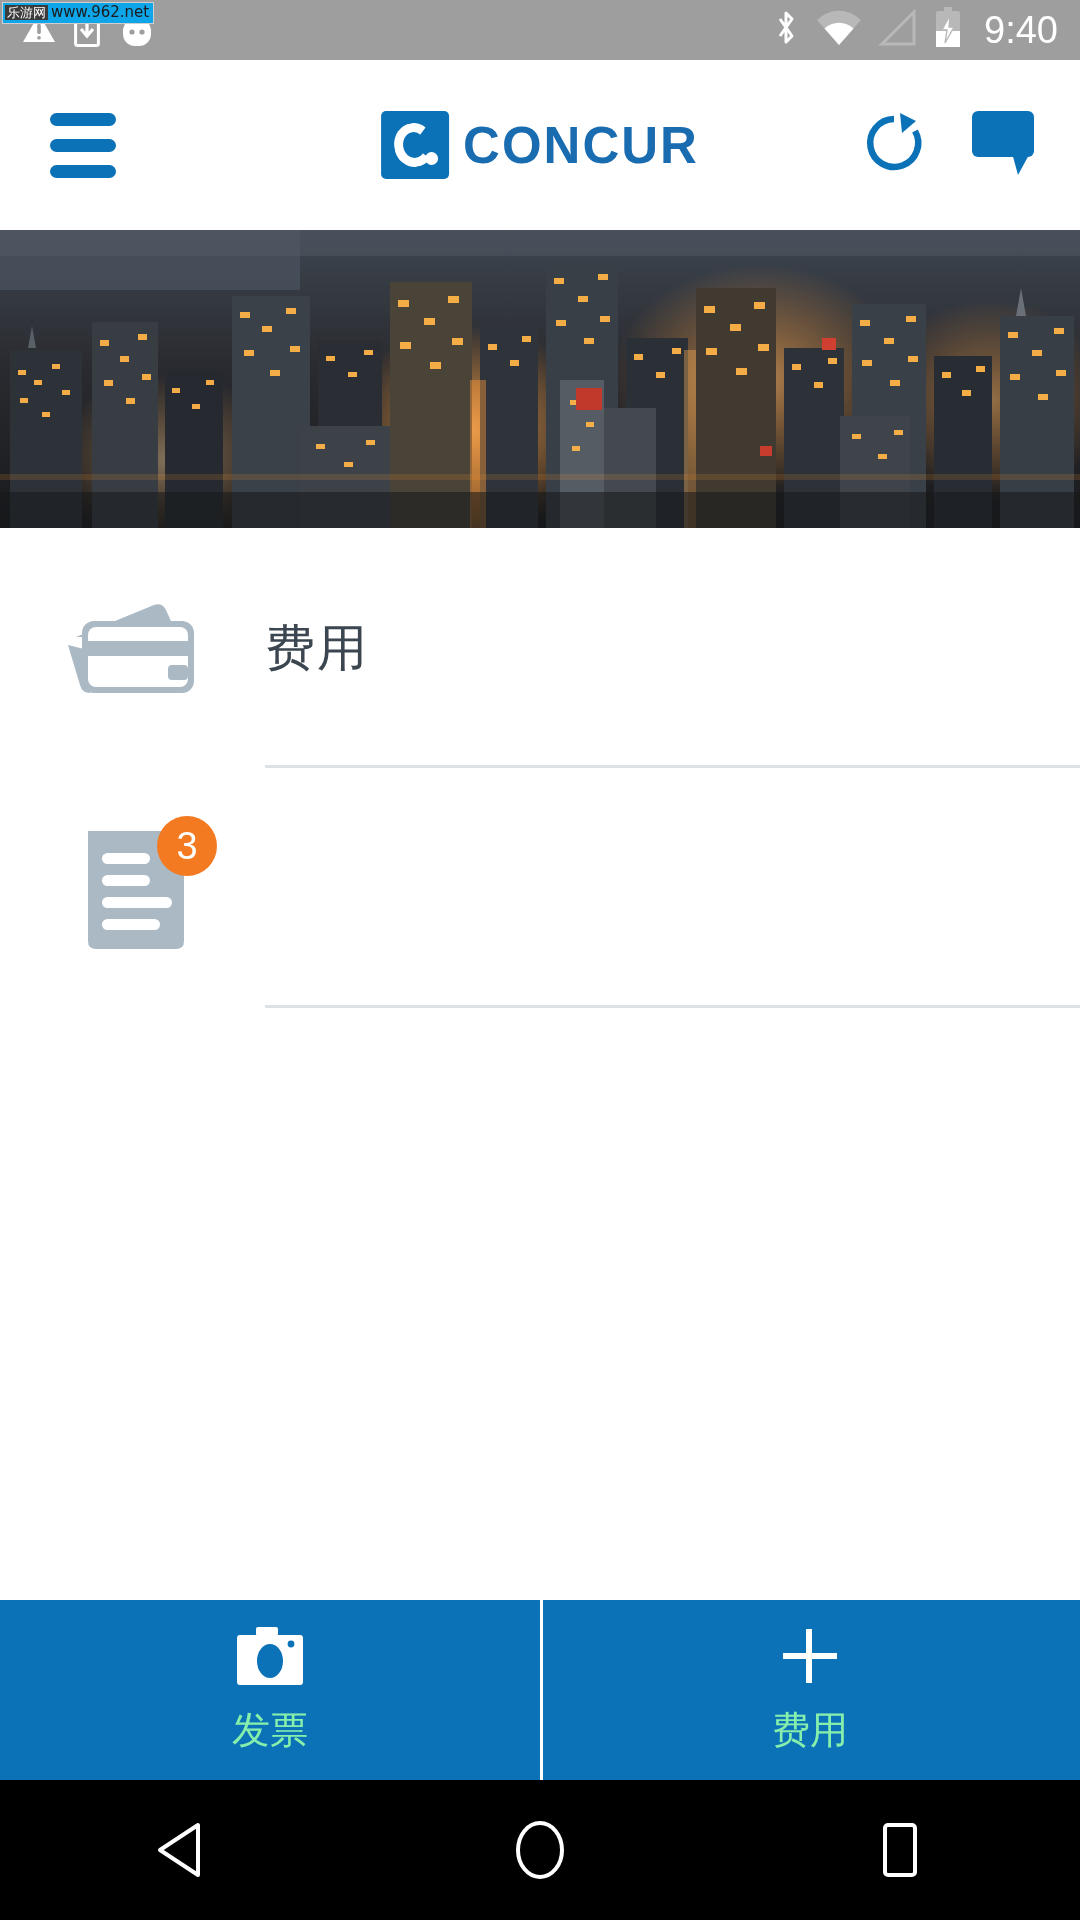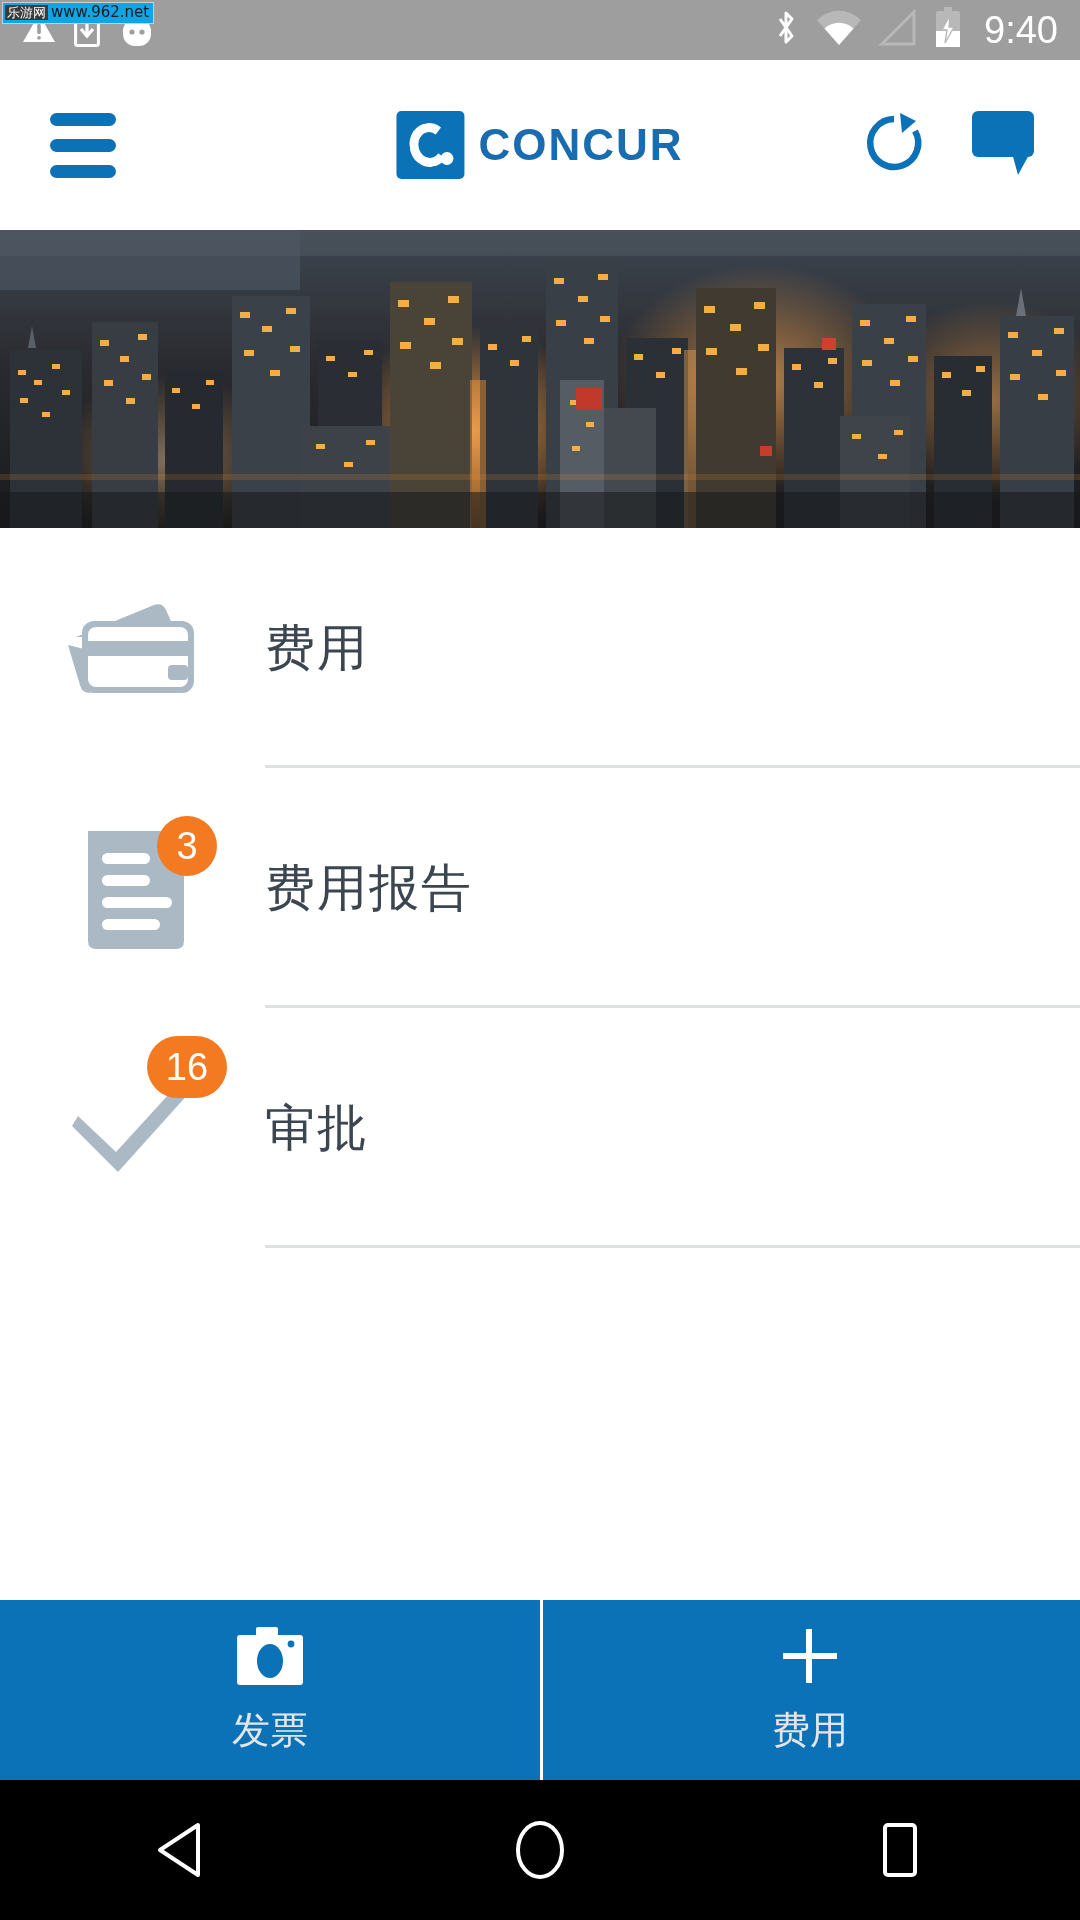--- a/index.html
+++ b/index.html
@@ -52,21 +52,21 @@
     position:absolute; left:13px; top:12px; width:40px; height:44px;
     border:9px solid #ffffff; border-radius:50%;
     border-right-color:transparent;
     transform:rotate(-8deg);
   }
   .logo-mark .dot {
     position:absolute; right:11px; bottom:14px; width:13px; height:13px;
     border-radius:50%; background:#ffffff;
   }
   .logo-text {
-    color:#1a6cb0; font-size:44px; font-weight:bold; letter-spacing:2px;
+    color:#1a6cb0; font-size:51px; font-weight:bold; letter-spacing:2px;
     font-family:"Liberation Sans", sans-serif;
   }
 
   .appbar-actions { position:absolute; right:42px; display:flex; align-items:center; gap:44px; }
 
   
   .banner {
     position:absolute; top:230px; left:0; width:1080px; height:298px;
     overflow:hidden; background:#2b3036;
   }
@@ -105,21 +105,21 @@
     background:#0c72b8; display:flex;
   }
   .action {
     flex:1; display:flex; flex-direction:column; align-items:center; justify-content:center;
     gap:14px; cursor:pointer; position:relative;
   }
   .action + .action::before {
     content:""; position:absolute; left:0; top:0; bottom:0; width:3px; background:#ffffff;
   }
   .action-label {
-    color:#e5e5e5; font-size:38px;
+    color:#86efac; font-size:38px;
     font-family:"DejaVu Sans","Liberation Sans", sans-serif;
   }
 
   
   .navbar {
     position:absolute; left:0; bottom:0; width:1080px; height:140px;
     background:#000000; display:flex; align-items:center; justify-content:space-around;
   }
   .nav-btn { width:120px; height:140px; display:flex; align-items:center; justify-content:center; cursor:pointer; }
 
@@ -396,34 +396,23 @@
       <div class="row-icon">
         <svg width="150" height="130" viewBox="0 0 150 130">
           <path d="M30 8 L104 8 L126 32 L126 118 Q126 126 118 126 L38 126 Q30 126 30 118 Z" fill="#aab9c4"></path>
           <rect x="44" y="30" width="48" height="11" rx="5.5" fill="#ffffff"></rect>
           <rect x="44" y="52" width="48" height="11" rx="5.5" fill="#ffffff"></rect>
           <rect x="44" y="74" width="70" height="11" rx="5.5" fill="#ffffff"></rect>
           <rect x="44" y="96" width="58" height="11" rx="5.5" fill="#ffffff"></rect>
         </svg>
         <div class="badge b3">3</div>
       </div>
-      <div class="row-label">费用报告</div>
       <div class="divider"></div>
     </div>
 
-    <div class="row">
-      <div class="row-icon">
-        <svg width="150" height="120" viewBox="0 0 150 120">
-          <path d="M14 58 L20 48 L58 84 L122 14 L132 24 L60 104 Z" fill="#aab9c4"></path>
-        </svg>
-        <div class="badge b16">16</div>
-      </div>
-      <div class="row-label">审批</div>
-      <div class="divider"></div>
-    </div>
 
   </div>
 
   <div class="actionbar">
     <div class="action">
       <span>
         <svg width="72" height="62" viewBox="0 0 72 62">
           <rect x="22" y="2" width="22" height="9" rx="2" fill="#ffffff"></rect>
           <rect x="3" y="10" width="66" height="50" rx="3" fill="#ffffff"></rect>
           <ellipse cx="36" cy="36" rx="13" ry="17" fill="#0c72b8"></ellipse>

